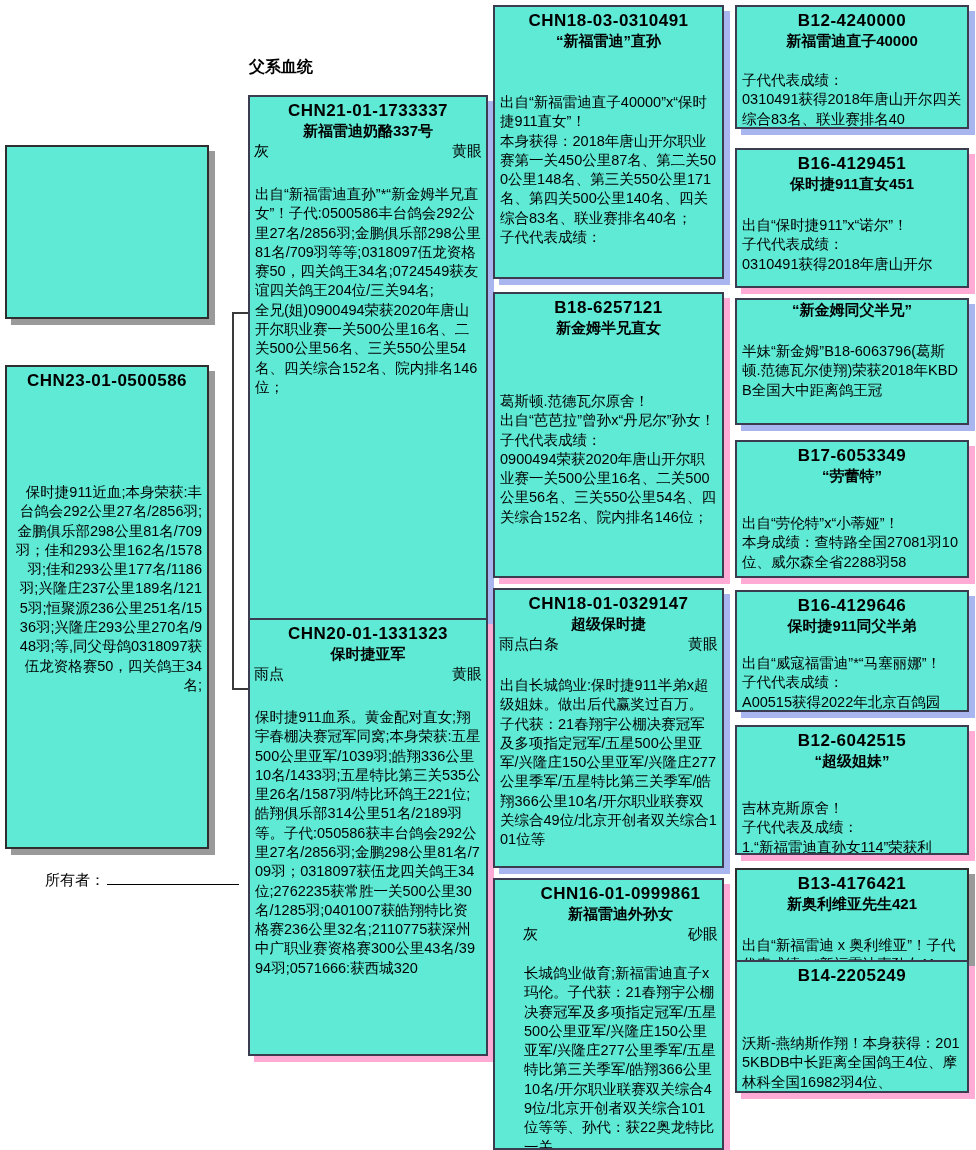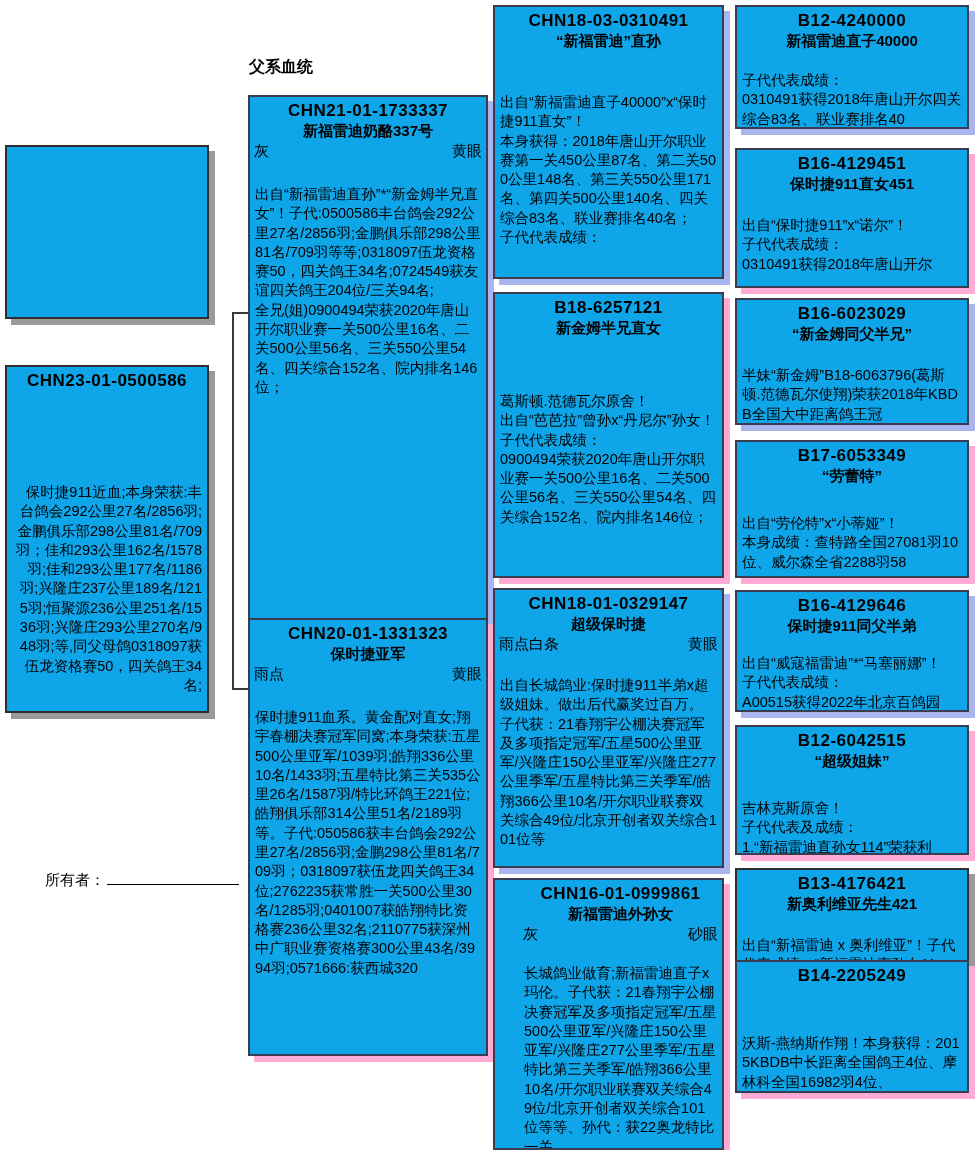--- a/index.html
+++ b/index.html
@@ -1,21 +1,21 @@
 <!DOCTYPE html>
 <html><head>
 <meta charset="utf-8">
 <style>
   html,body{margin:0;padding:0;background:#fff;}
   #canvas{
     position:relative;width:976px;height:1150px;background:#ffffff;
     font-family:"Liberation Sans","DejaVu Sans",sans-serif;overflow:hidden;
   }
   .ped-box{
-    position:absolute;background:#0ea5e9;border:2px solid #3a3a3a;
+    position:absolute;background:#5eead4;border:2px solid #3a3a3a;
     box-sizing:border-box;overflow:hidden;
   }
   .shadow-blue{box-shadow:6px 6px 0 #a9b5ee;border-color:#3c3c50;}
   .shadow-pink{box-shadow:6px 6px 0 #ffabd5;border-color:#3c3c50;}
   .shadow-gray{box-shadow:6px 6px 0 #9a9a9a;border-color:#2e2e2e;}
   .ring{
     font-weight:bold;font-size:17px;text-align:center;margin-top:4px;
     letter-spacing:.5px;color:#000;
   }
   .sub{
@@ -35,21 +35,21 @@
   .owner-row{
     position:absolute;left:45px;top:870px;font-size:15px;color:#000;
   }
   .owner-line{
     display:inline-block;width:132px;border-bottom:1.5px solid #000;
     height:14px;margin-left:2px;
   }
   .connector{position:absolute;background:#3a3a3a;}
   
   #box-empty  {left:5px;  top:145px; width:204px;height:174px;}
-  #box-chn23  {left:5px;  top:365px; width:204px;height:348px;}
+  #box-chn23  {left:5px;  top:365px; width:204px;height:484px;}
   #box-chn21  {left:248px;top:95px;  width:240px;height:535px;}
   #box-chn20  {left:248px;top:618px; width:240px;height:438px;}
   #box-chn1803{left:493px;top:5px;   width:231px;height:274px;}
   #box-b18    {left:493px;top:292px; width:231px;height:286px;}
   #box-chn1801{left:493px;top:588px; width:231px;height:280px;}
   #box-chn16  {left:493px;top:878px; width:231px;height:272px;padding-left:24px;}
   #box-b12a   {left:735px;top:5px;   width:234px;height:124px;}
   #box-b16a   {left:735px;top:148px; width:234px;height:140px;}
   #box-b16b   {left:735px;top:298px; width:234px;height:127px;}
   #box-b17    {left:735px;top:440px; width:234px;height:138px;}
@@ -166,21 +166,20 @@
 
   <div class="ped-box shadow-pink" id="box-b16a">
     <div class="ring">B16-4129451</div>
     <div class="sub">保时捷911直女451</div>
     <div class="body-text">出自“保时捷911”x“诺尔”！
 子代代表成绩：
 0310491获得2018年唐山开尔</div>
   </div>
 
   <div class="ped-box shadow-blue" id="box-b16b">
-    <div class="ring">B16-6023029</div>
     <div class="sub">“新金姆同父半兄”</div>
     <div class="body-text">半妹“新金姆”B18-6063796(葛斯顿.范德瓦尔使翔)荣获2018年KBDB全国大中距离鸽王冠</div>
   </div>
 
   <div class="ped-box shadow-pink" id="box-b17">
     <div class="ring">B17-6053349</div>
     <div class="sub">“劳蕾特”</div>
     <div class="body-text">出自“劳伦特”x“小蒂娅”！
 本身成绩：查特路全国27081羽10位、威尔森全省2288羽58</div>
   </div>

